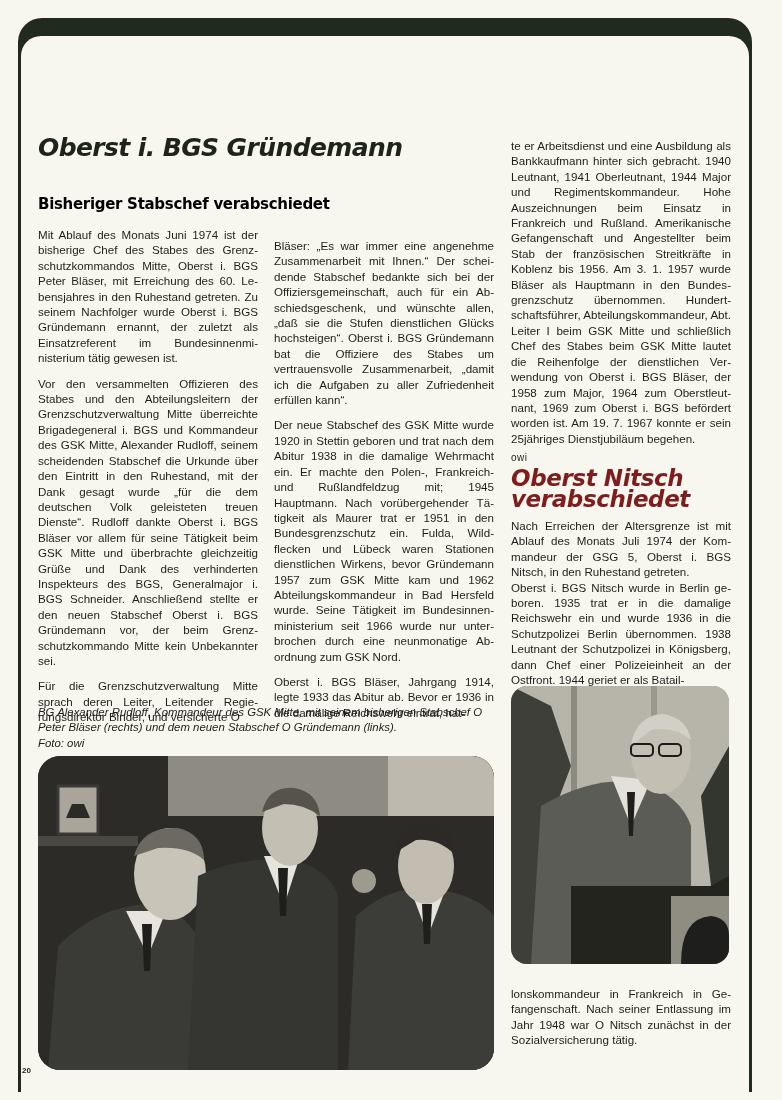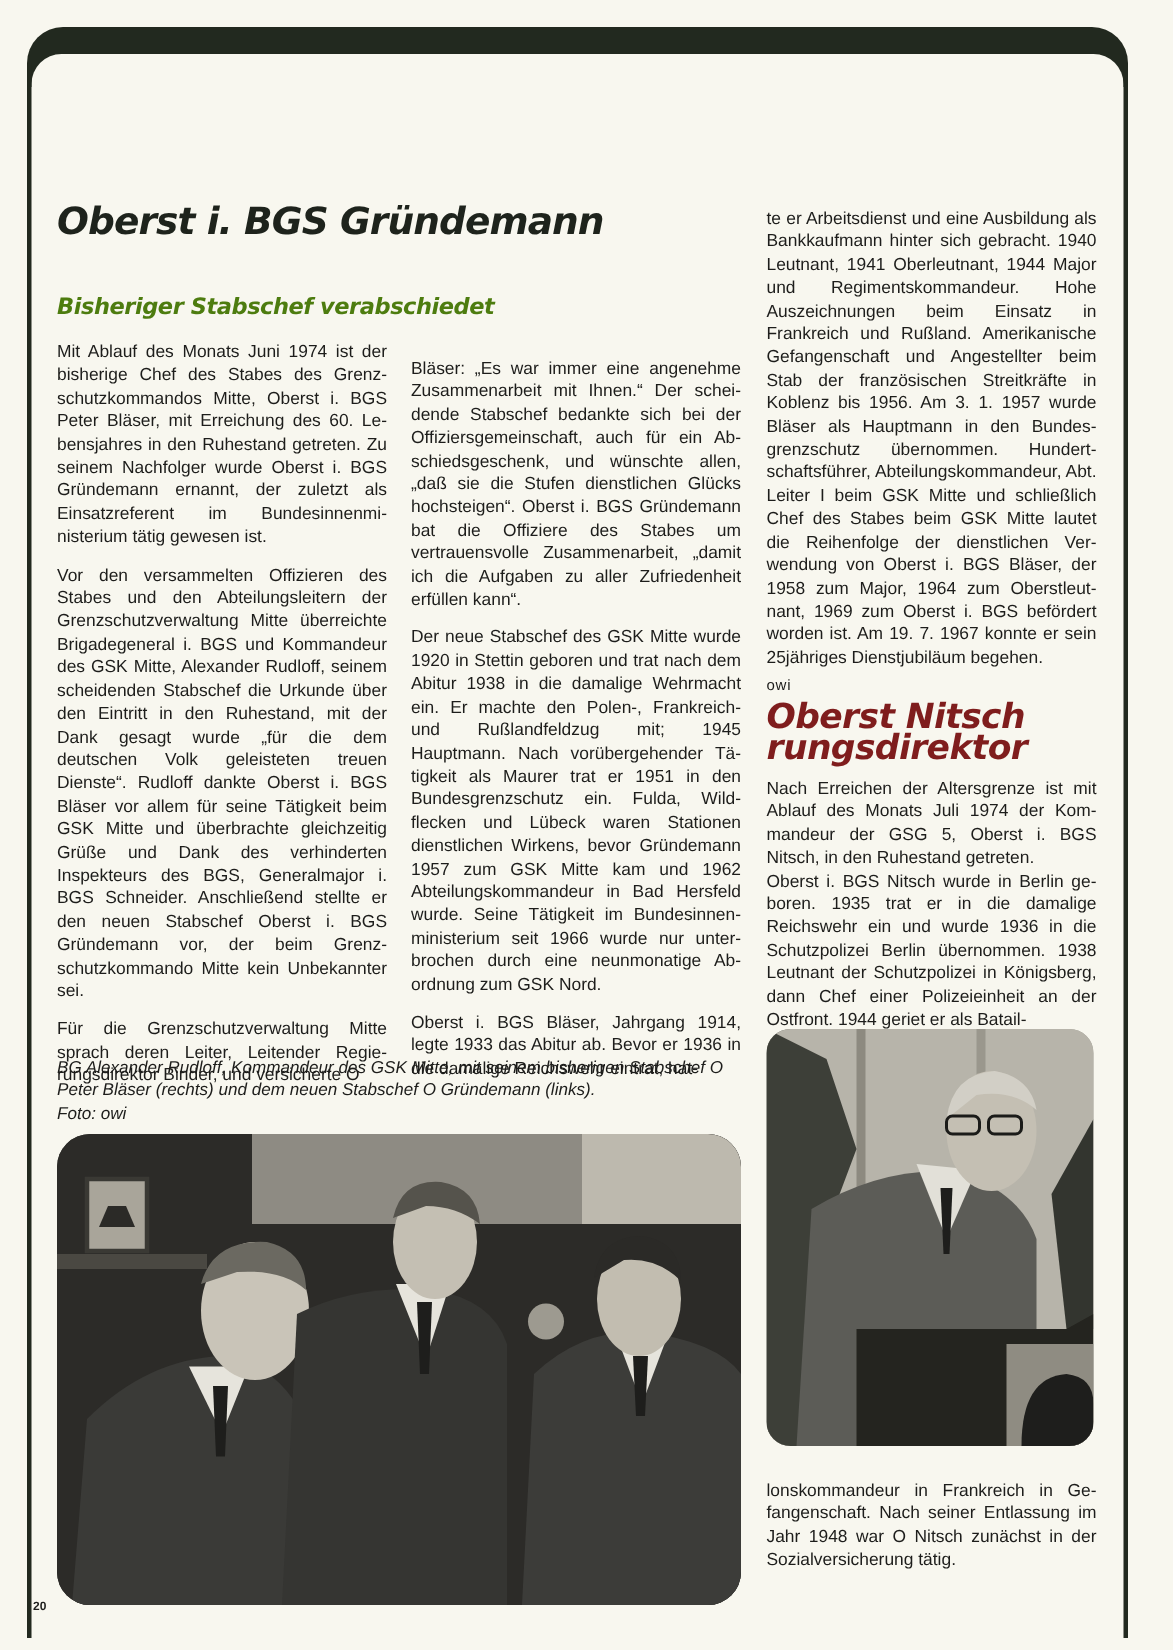--- a/index.html
+++ b/index.html
@@ -31,22 +31,22 @@
   }
   .col { position: absolute; font-size: 11.6px; line-height: 15.4px; text-align: justify; }
   .col p { margin: 0 0 10px 0; hyphens: manual; }
   .headline {
     position: absolute; left: 38px; top: 134px; width: 420px;
     font-family: "DejaVu Sans", sans-serif; font-weight: bold; font-style: italic;
     font-size: 25px; line-height: 27px; color: #1e231c; letter-spacing: -0.6px; margin: 0;
   }
   .subhead {
     position: absolute; left: 38px; top: 195px; width: 420px;
-    font-family: "DejaVu Sans", sans-serif; font-weight: bold; font-style: italic;
-    font-size: 15px; line-height: 18px; color: #4d7c0f; letter-spacing: -0.3px; margin: 0;
+    font-family: "DejaVu Sans", sans-serif; font-weight: bold; 
+    font-size: 15px; line-height: 18px; color: #000000; letter-spacing: -0.3px; margin: 0;
   }
   .headline2 {
     position: absolute; left: 511px; top: 468px; width: 230px;
     font-family: "DejaVu Sans", sans-serif; font-weight: bold; font-style: italic;
     font-size: 23px; line-height: 21px; color: #7f1d1d; letter-spacing: -0.4px; margin: 0;
   }
   .caption {
     position: absolute; left: 38px; top: 705px; width: 460px;
     font-style: italic; font-size: 11.4px; line-height: 15.4px; margin: 0;
   }
@@ -129,21 +129,21 @@
     <path d="M310 314 L318 160 Q350 130 390 132 Q440 138 456 160 L456 314 Z" fill="#3c3c39"></path>
     <path d="M372 132 L390 180 L408 132 Z" fill="#e6e4dc"></path>
     <path d="M384 148 L394 148 L392 188 L386 188 Z" fill="#1e1e1c"></path>
     <ellipse cx="388" cy="110" rx="28" ry="38" fill="#c2bdb0"></ellipse>
     <path d="M358 96 Q362 68 390 68 Q416 72 416 98 Q400 82 378 84 Z" fill="#2b2a27"></path>
   </svg>
 </div>
 
 <h2 class="headline2">
   <span>Oberst Nitsch</span><br>
-  <span>rungsdirektor</span>
+  <span>verabschiedet</span>
 </h2>
 
 <div class="col" style="left:511px; top:518px; width:220px;">
   <p style="margin-bottom:0;">Nach Erreichen der Altersgrenze ist mit Ablauf des Monats Juli 1974 der Kom­mandeur der GSG 5, Oberst i. BGS Nitsch, in den Ruhestand getreten.</p>
   <p>Oberst i. BGS Nitsch wurde in Berlin ge­boren. 1935 trat er in die damalige Reichswehr ein und wurde 1936 in die Schutzpolizei Berlin übernommen. 1938 Leutnant der Schutzpolizei in Königs­berg, dann Chef einer Polizeieinheit an der Ostfront. 1944 geriet er als Batail-</p>
 </div>
 
 <div class="photo-nitsch">
   <svg width="218" height="278" viewBox="0 0 218 278">
     <rect x="0" y="0" width="218" height="278" fill="#b7b4aa"></rect>

